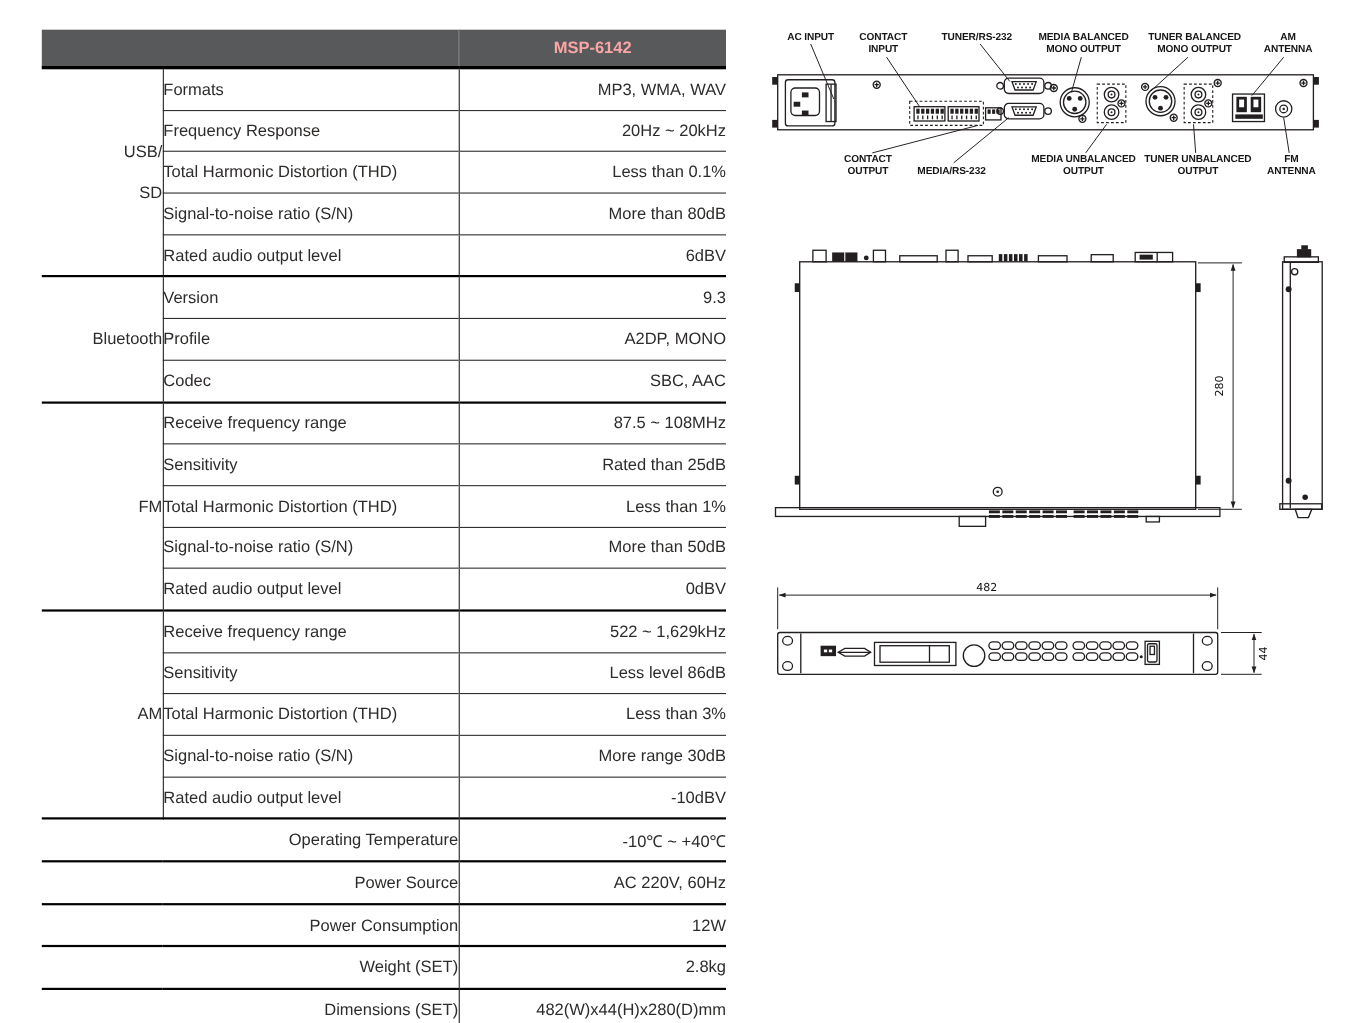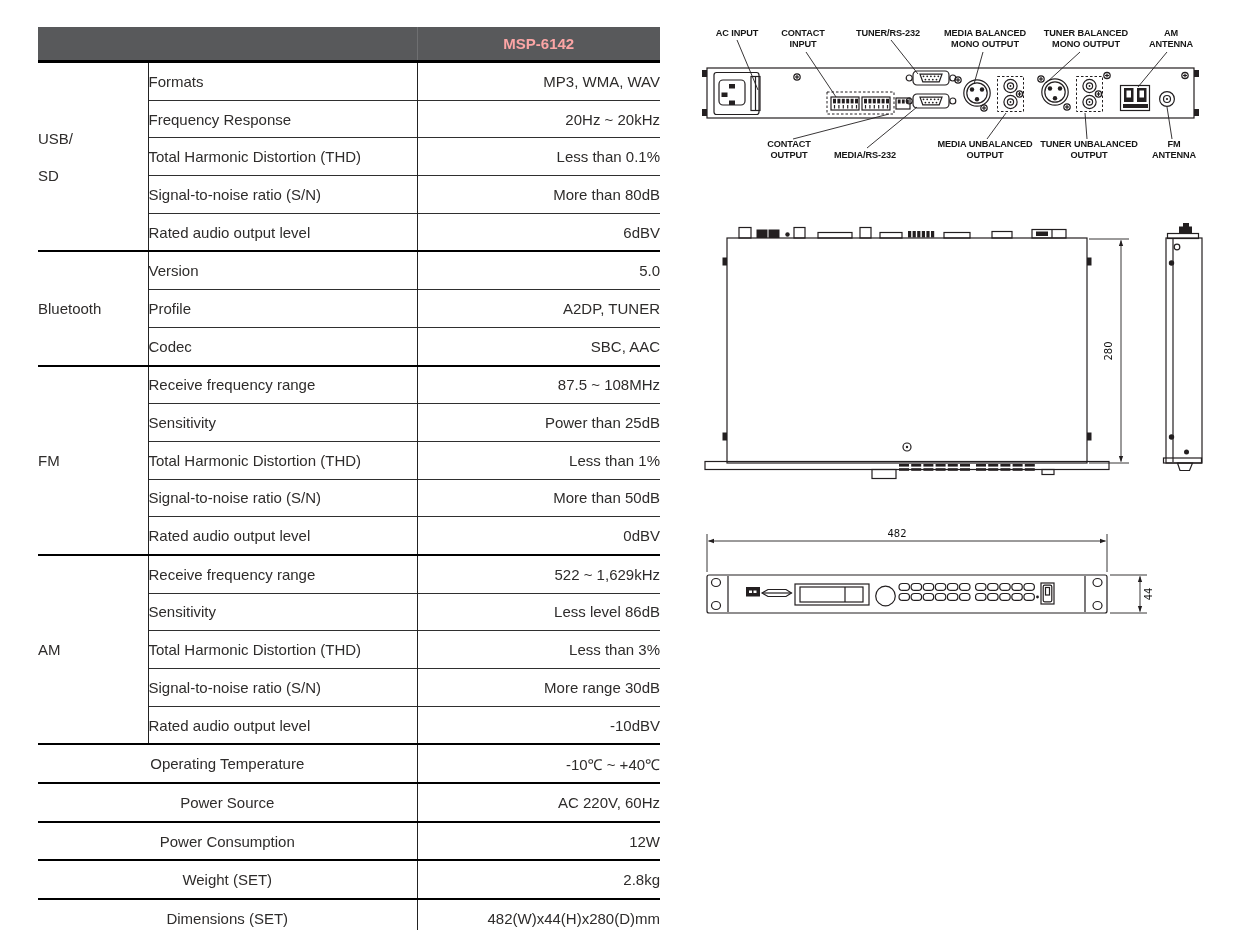--- a/index.html
+++ b/index.html
@@ -10,24 +10,24 @@
   #spec-wrap{position:absolute;left:38px;top:27px;}
   table.spec{border-collapse:collapse;table-layout:fixed;width:622px;
              font-size:15px;color:#2e2c2b;border-bottom:2px solid #000;}
   table.spec col.c-group{width:110px;}
   table.spec col.c-prop{width:269px;}
   table.spec col.c-val{width:243px;}
   table.spec thead th{background:#58595b;color:#fca5a5;font-weight:bold;height:33px;
                       border-bottom:3px solid #000;padding:0;}
   table.spec th.hdr-right{border-left:1px solid #6e6f71;text-align:center;font-size:15px;}
   table.spec tbody td{height:36.7px;padding:0;vertical-align:middle;}
-  td.cell-group{border-right:1px solid #222;padding-left:10px;text-align:left;line-height:37px;}
+  td.cell-group{border-right:1px solid #222;padding-left:10px;text-align:right;line-height:37px;}
   td.cell-prop{border-right:1px solid #222;padding-left:12px;text-align:left;}
   td.cell-val{text-align:right;}
-  td.cell-single{border-right:1px solid #222;padding-left:10px;text-align:center;}
+  td.cell-single{border-right:1px solid #222;padding-left:10px;text-align:right;}
   tbody tr td{border-top:1px solid #2f2f2f;}
   tbody tr.group-start td{border-top:2px solid #000;margin-left:43px;}
 
   
   #diagrams{position:absolute;left:690px;top:10px;}
   .ln{stroke:#231f20;fill:none;stroke-width:1.2;}
   .fl{fill:#231f20;stroke:none;}
   .dsh{stroke:#231f20;fill:none;stroke-width:1;stroke-dasharray:2.5 2;}
   .ldr{stroke:#231f20;fill:none;stroke-width:0.9;}
   .dimln{stroke:#231f20;fill:none;stroke-width:0.9;}
@@ -76,40 +76,40 @@
           </tr>
           <tr>
             <td class="cell-prop">Rated audio output level</td>
             <td class="cell-val">6dBV</td>
           </tr>
           <tr class="group-start">
             <td class="cell-group" rowspan="3">
               <div>Bluetooth</div>
             </td>
             <td class="cell-prop">Version</td>
-            <td class="cell-val">5.0</td>
+            <td class="cell-val">9.3</td>
           </tr>
           <tr>
             <td class="cell-prop">Profile</td>
-            <td class="cell-val">A2DP, TUNER</td>
+            <td class="cell-val">A2DP, MONO</td>
           </tr>
           <tr>
             <td class="cell-prop">Codec</td>
             <td class="cell-val">SBC, AAC</td>
           </tr>
           <tr class="group-start">
             <td class="cell-group" rowspan="5">
               <div>FM</div>
             </td>
             <td class="cell-prop">Receive frequency range</td>
             <td class="cell-val">87.5 ~ 108MHz</td>
           </tr>
           <tr>
             <td class="cell-prop">Sensitivity</td>
-            <td class="cell-val">Power than 25dB</td>
+            <td class="cell-val">Rated than 25dB</td>
           </tr>
           <tr>
             <td class="cell-prop">Total Harmonic Distortion (THD)</td>
             <td class="cell-val">Less than 1%</td>
           </tr>
           <tr>
             <td class="cell-prop">Signal-to-noise ratio (S/N)</td>
             <td class="cell-val">More than 50dB</td>
           </tr>
           <tr>

